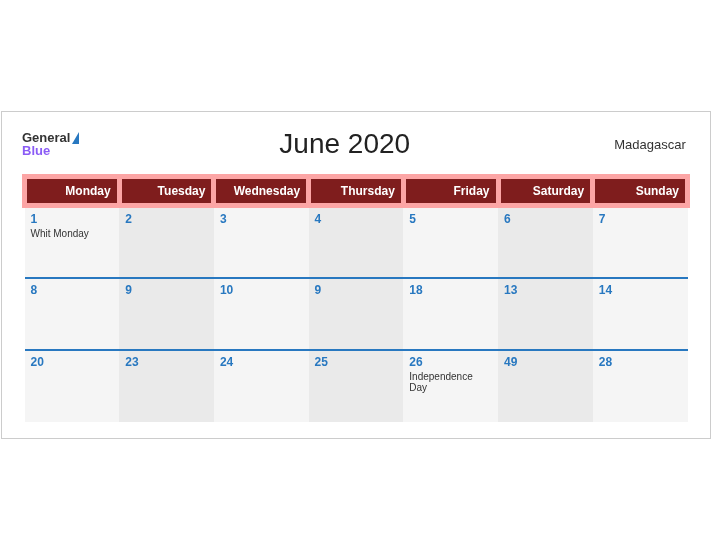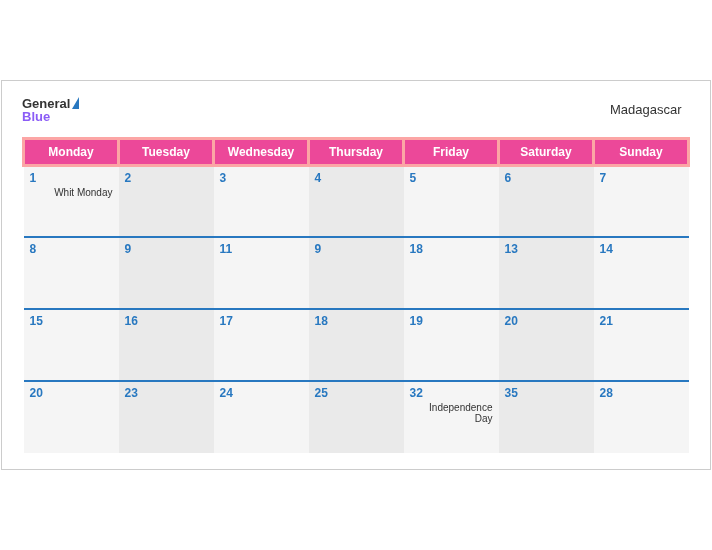--- a/index.html
+++ b/index.html
@@ -52,35 +52,35 @@
     .calendar-title {
       font-size: 28px;
       font-weight: normal;
       color: #222;
       text-align: center;
       flex: 1;
     }
     .calendar-country {
       font-size: 13px;
       color: #333;
-      text-align: left;
+      text-align: center;
       min-width: 80px;
     }
     .calendar-grid {
       width: 100%;
       border-collapse: collapse;
     }
     .calendar-grid th {
-      background: #ec4899;
+      background: #7f1d1d;
       color: #fff;
       font-size: 12px;
       font-weight: bold;
       padding: 5px 6px;
-      text-align: center;
-      border: 3px solid #fca5a5;
+      text-align: right;
+      border: 5px solid #fca5a5;
     }
     .calendar-grid td {
       vertical-align: top;
       width: 14.28%;
       height: 72px;
       padding: 4px 6px;
       border-top: 2px solid #2878c0;
       border-bottom: none;
       border-left: none;
       border-right: none;
@@ -97,35 +97,35 @@
       font-size: 12px;
       color: #2878c0;
       font-weight: bold;
       display: block;
     }
     .day-event {
       font-size: 10px;
       color: #333;
       margin-top: 2px;
       display: block;
-      text-align: right;
     }
   </style>
 </head>
 <body>
 
 <div class="calendar-container">
   <div class="calendar-header">
     <div class="logo">
       <div class="logo-general">
         <span>General</span>
         <span class="logo-triangle"></span>
       </div>
       <div class="logo-blue">Blue</div>
     </div>
+    <div class="calendar-title">June 2020</div>
     <div class="calendar-country">Madagascar</div>
   </div>
 
   <table class="calendar-grid">
     <thead>
       <tr>
         <th>Monday</th>
         <th>Tuesday</th>
         <th>Wednesday</th>
         <th>Thursday</th>
@@ -160,77 +160,54 @@
           </td>
         </tr>
         <tr>
           <td>
             <span class="day-number">8</span>
           </td>
           <td>
             <span class="day-number">9</span>
           </td>
           <td>
-            <span class="day-number">11</span>
+            <span class="day-number">10</span>
           </td>
           <td>
             <span class="day-number">9</span>
           </td>
           <td>
             <span class="day-number">18</span>
           </td>
           <td>
             <span class="day-number">13</span>
           </td>
           <td>
             <span class="day-number">14</span>
           </td>
         </tr>
         <tr>
           <td>
-            <span class="day-number">15</span>
-          </td>
-          <td>
-            <span class="day-number">16</span>
-          </td>
-          <td>
-            <span class="day-number">17</span>
-          </td>
-          <td>
-            <span class="day-number">18</span>
-          </td>
-          <td>
-            <span class="day-number">19</span>
-          </td>
-          <td>
             <span class="day-number">20</span>
           </td>
           <td>
-            <span class="day-number">21</span>
-          </td>
-        </tr>
-        <tr>
-          <td>
-            <span class="day-number">20</span>
-          </td>
-          <td>
             <span class="day-number">23</span>
           </td>
           <td>
             <span class="day-number">24</span>
           </td>
           <td>
             <span class="day-number">25</span>
           </td>
           <td>
-            <span class="day-number">32</span>
+            <span class="day-number">26</span>
             <span class="day-event">Independence Day</span>
           </td>
           <td>
-            <span class="day-number">35</span>
+            <span class="day-number">49</span>
           </td>
           <td>
             <span class="day-number">28</span>
           </td>
         </tr>
       </tbody>
   </table>
 </div>
 
 </body></html>

